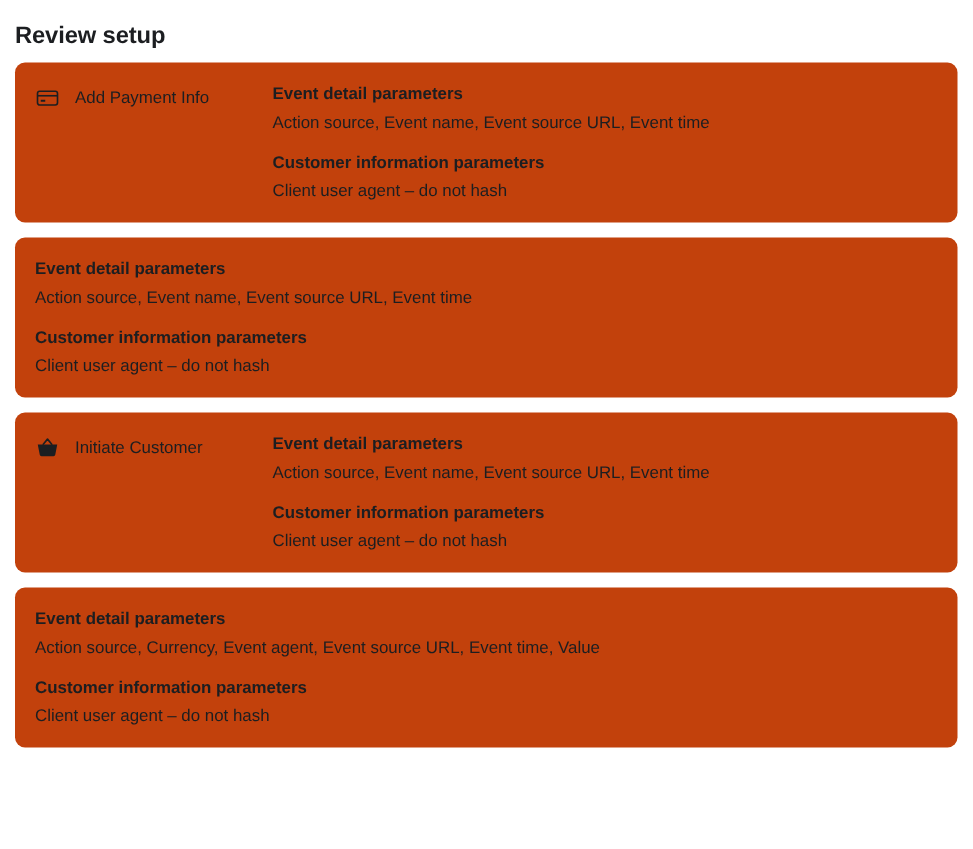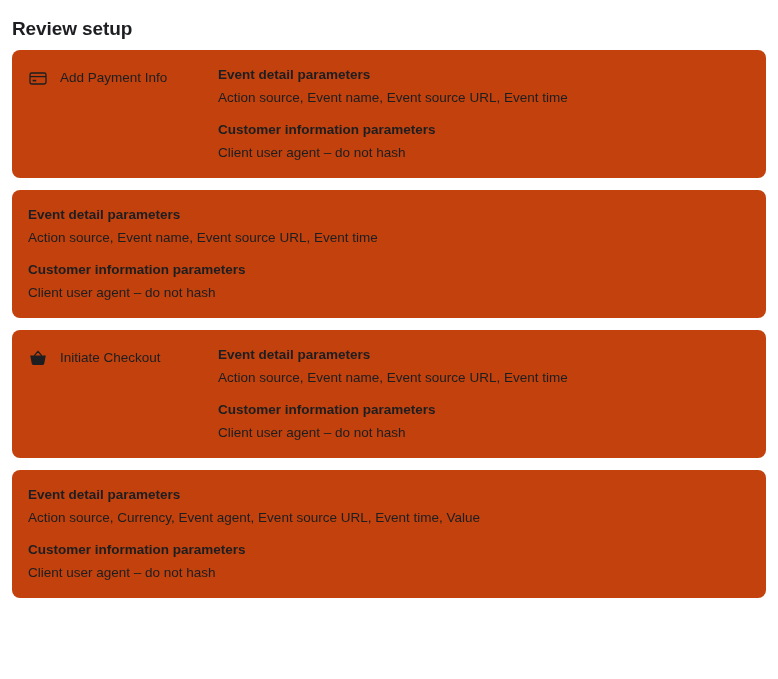--- a/index.html
+++ b/index.html
@@ -133,21 +133,21 @@
   </div>
 
   <div class="event-card">
     <div class="event-left">
       <span class="event-icon">
         <svg width="20" height="20" viewBox="0 0 20 20" fill="none" stroke="#1c1e21" stroke-width="1.3" stroke-linejoin="round" stroke-linecap="round">
           <path d="M6.6 7.4L10 3.3l3.4 4.1"></path>
           <path d="M2.2 7.6h15.6l-1.6 8.2a1.4 1.4 0 01-1.4 1.1H5.2a1.4 1.4 0 01-1.4-1.1z" fill="#1c1e21" stroke="none"></path>
         </svg>
       </span>
-      <span class="event-name">Initiate Checkout</span>
+      <span class="event-name">Initiate Customer</span>
     </div>
     <div class="event-right">
       <div class="param-group">
         <div class="param-heading">Event detail parameters</div>
         <div class="param-values">Action source, Event name, Event source URL, Event time</div>
       </div>
       <div class="param-group">
         <div class="param-heading">Customer information parameters</div>
         <div class="param-values">Client user agent – do not hash</div>
       </div>

